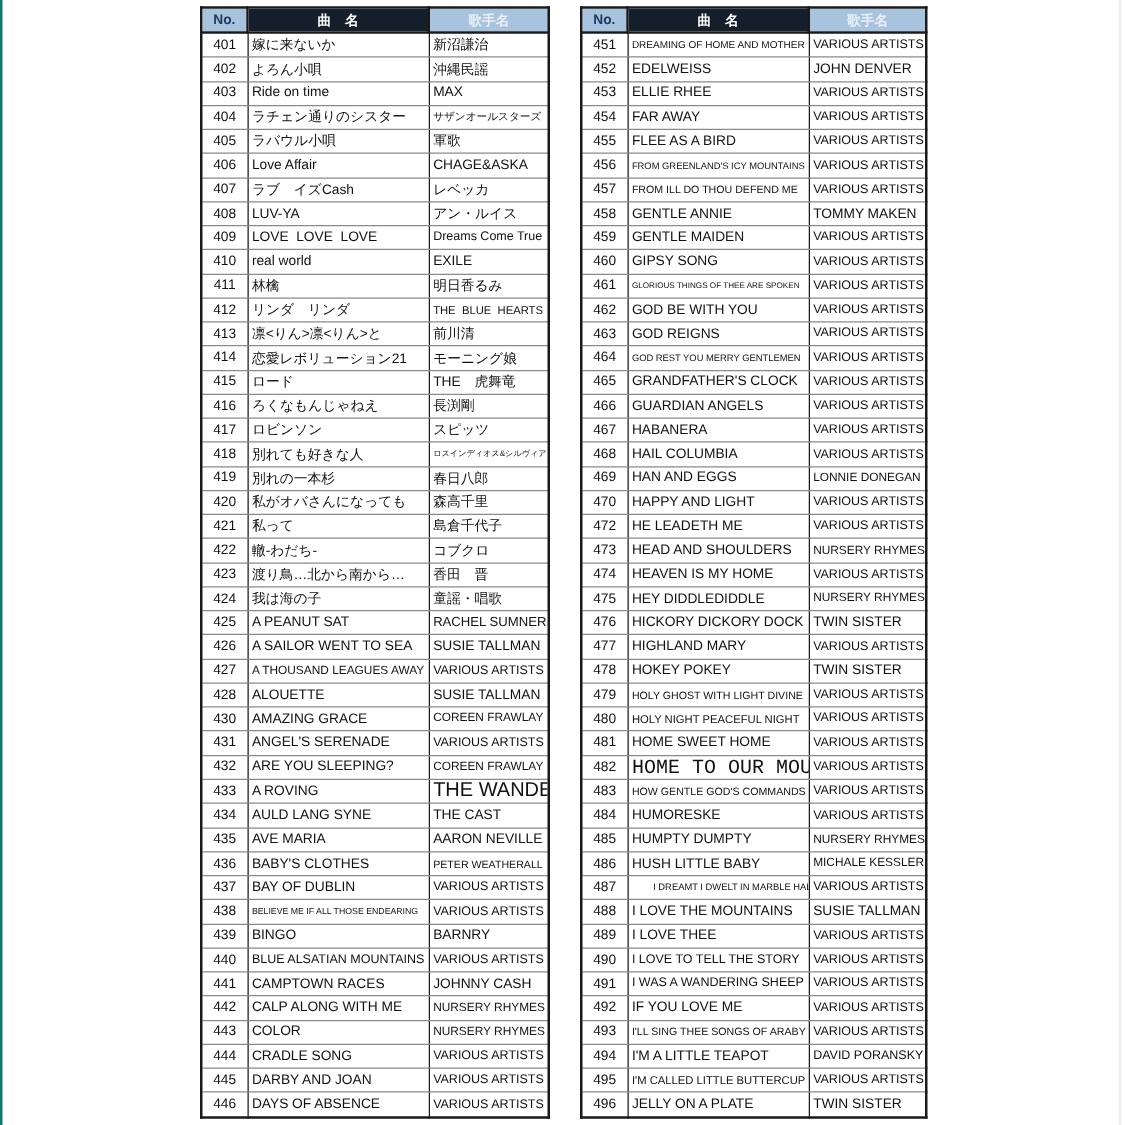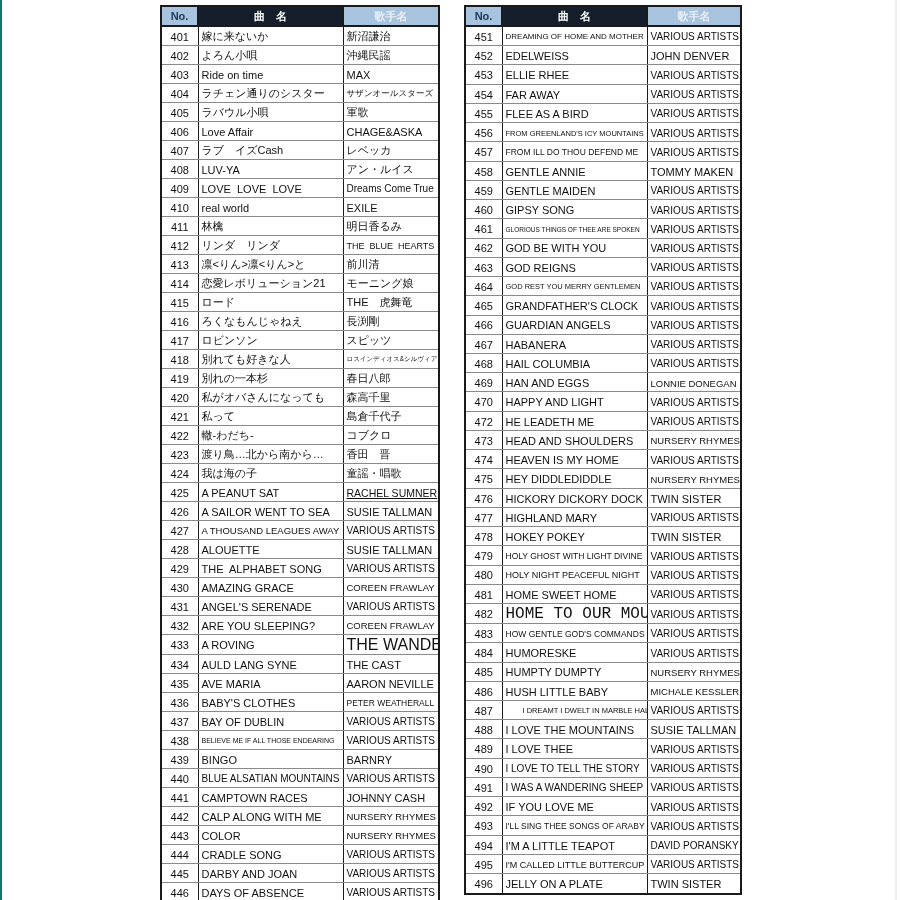--- a/index.html
+++ b/index.html
@@ -200,41 +200,36 @@
           <td class="c-artist"><span>香田　晋</span></td>
         </tr>
         <tr>
           <td class="c-no"><span>424</span></td>
           <td class="c-title"><span>我は海の子</span></td>
           <td class="c-artist"><span>童謡・唱歌</span></td>
         </tr>
         <tr>
           <td class="c-no"><span>425</span></td>
           <td class="c-title"><span>A PEANUT SAT</span></td>
-          <td class="c-artist"><span style="font-size: 10.5px; text-decoration: underline;">RACHEL SUMNER</span></td>
+          <td class="c-artist"><span style="font-size: 10.5px;">RACHEL SUMNER</span></td>
         </tr>
         <tr>
           <td class="c-no"><span>426</span></td>
           <td class="c-title"><span>A SAILOR WENT TO SEA</span></td>
           <td class="c-artist"><span>SUSIE TALLMAN</span></td>
         </tr>
         <tr>
           <td class="c-no"><span>427</span></td>
           <td class="c-title"><span style="font-size: 9.5px;">A THOUSAND LEAGUES AWAY</span></td>
           <td class="c-artist"><span style="font-size: 10px;">VARIOUS ARTISTS</span></td>
         </tr>
         <tr>
           <td class="c-no"><span>428</span></td>
           <td class="c-title"><span>ALOUETTE</span></td>
           <td class="c-artist"><span>SUSIE TALLMAN</span></td>
-        </tr>
-        <tr>
-          <td class="c-no"><span>429</span></td>
-          <td class="c-title"><span>THE  ALPHABET SONG</span></td>
-          <td class="c-artist"><span style="font-size: 10px;">VARIOUS ARTISTS</span></td>
         </tr>
         <tr>
           <td class="c-no"><span>430</span></td>
           <td class="c-title"><span>AMAZING GRACE</span></td>
           <td class="c-artist"><span style="font-size: 9.5px;">COREEN FRAWLAY</span></td>
         </tr>
         <tr>
           <td class="c-no"><span>431</span></td>
           <td class="c-title"><span>ANGEL'S SERENADE</span></td>
           <td class="c-artist"><span style="font-size: 10px;">VARIOUS ARTISTS</span></td>

